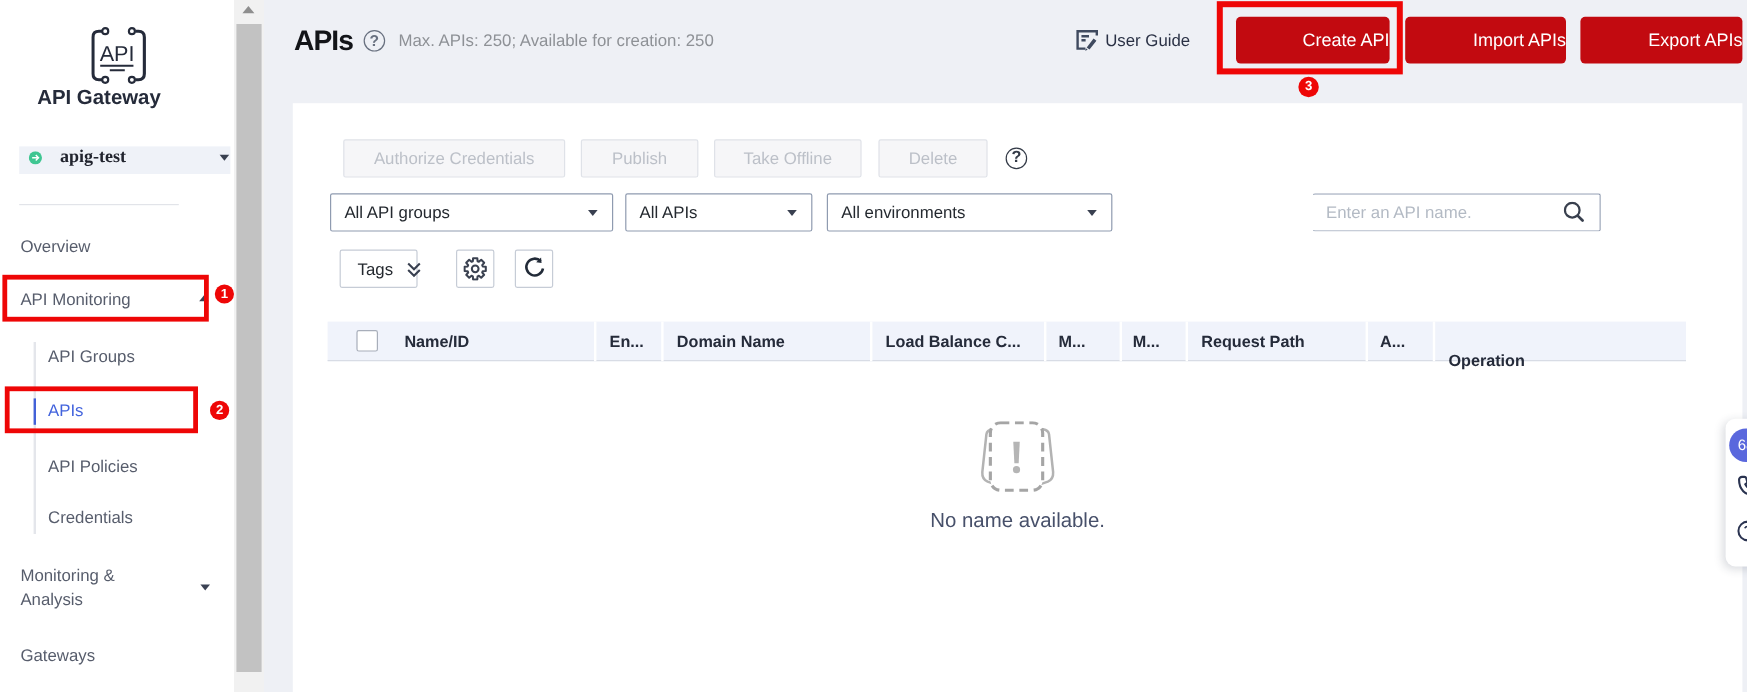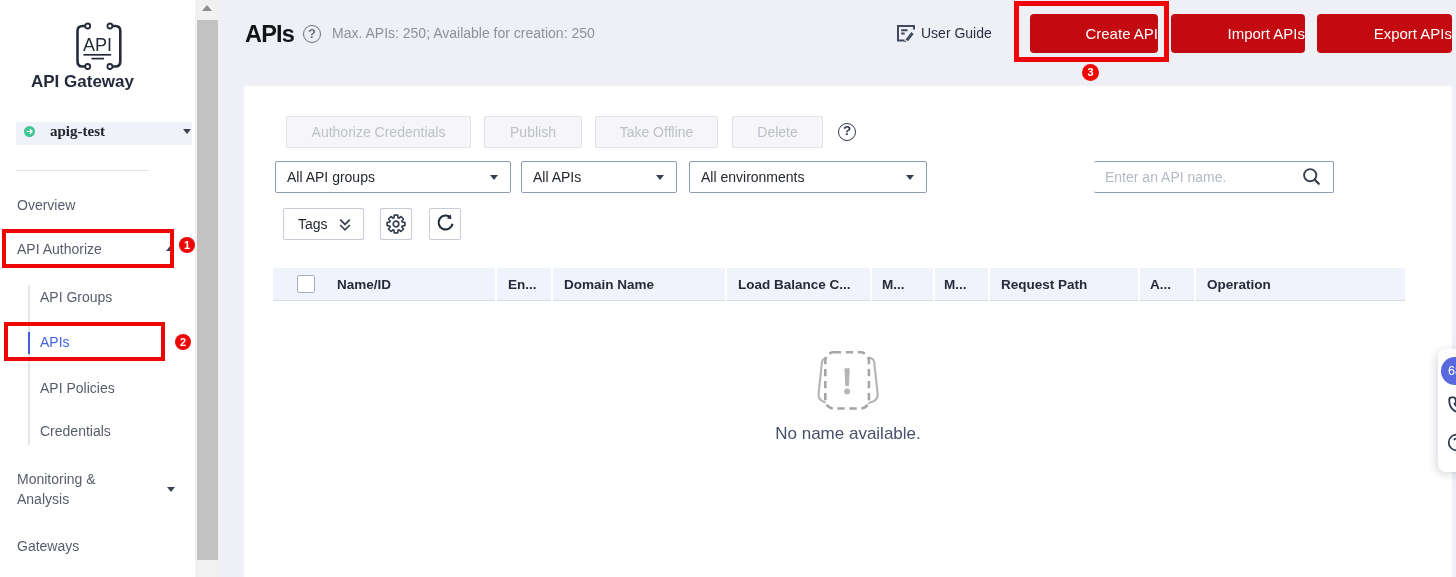--- a/index.html
+++ b/index.html
@@ -49,21 +49,21 @@
   <div class="abs" style="left:16px;top:122px;width:176px;height:23px;background:#eff2f8;"></div>
   <svg class="abs" style="left:24px;top:126px;" width="11" height="11" viewBox="0 0 11 11">
     <circle cx="5.5" cy="5.5" r="5.5" fill="#3fc692"></circle>
     <path d="M2.8 5.5 H8 M5.8 3.2 L8.1 5.5 L5.8 7.8" stroke="#fff" stroke-width="1.2" fill="none"></path>
   </svg>
   <div class="abs" style="left:50px;top:124px;height:15px;line-height:15px;font-family:'Liberation Serif',serif;font-weight:bold;font-size:15px;color:#21242e;">apig-test</div>
   <div class="caret" style="left:182.5px;top:129px;"></div>
   <div class="abs" style="left:16px;top:170px;width:133px;height:1px;background:#e2e4e9;"></div>
 
   <div class="abs nav" style="left:17px;top:195px;">Overview</div>
-  <div class="abs nav" style="left:17px;top:239px;">API Authorize</div>
+  <div class="abs nav" style="left:17px;top:239px;">API Monitoring</div>
   <div class="abs" style="left:166px;top:246px;width:0;height:0;border-left:4.5px solid transparent;border-right:4.5px solid transparent;border-bottom:5.5px solid #3b4254;"></div>
   <div class="abs" style="left:28px;top:285px;width:2px;height:160px;background:#e4e6eb;"></div>
   <div class="abs nav" style="left:40px;top:287px;">API Groups</div>
   <div class="abs" style="left:28px;top:332px;width:2px;height:22px;background:#4361d8;"></div>
   <div class="abs nav" style="left:40px;top:332px;color:#4263dd;">APIs</div>
   <div class="abs nav" style="left:40px;top:378px;">API Policies</div>
   <div class="abs nav" style="left:40px;top:421px;">Credentials</div>
   <div class="abs nav" style="left:17px;top:469px;width:120px;">Monitoring &amp; Analysis</div>
   <div class="caret" style="left:167px;top:487px;border-top-color:#3b4254;"></div>
   <div class="abs nav" style="left:17px;top:536px;">Gateways</div>
@@ -109,21 +109,21 @@
   <div class="dd" style="left:31px;width:236px;">All API groups<div class="caret" style="right:12px;top:13px;"></div></div>
   <div class="dd" style="left:277px;width:156px;">All APIs<div class="caret" style="right:12px;top:13px;"></div></div>
   <div class="dd" style="left:445px;width:238px;">All environments<div class="caret" style="right:12px;top:13px;"></div></div>
   <div class="dd" style="left:850px;width:240px;color:#b3bac4;border-left:none;">Enter an API name.
     <svg class="abs" style="right:11px;top:6px;" width="19" height="19" viewBox="0 0 19 19">
       <circle cx="7.2" cy="7.2" r="6.1" fill="none" stroke="#39404e" stroke-width="1.9"></circle>
       <line x1="11.9" y1="11.9" x2="15.8" y2="15.8" stroke="#39404e" stroke-width="2.3" stroke-linecap="round"></line>
     </svg>
   </div>
 
-  <div class="tbtn" style="left:39px;width:81px;padding-left:47px;">
+  <div class="tbtn" style="left:39px;width:65px;padding-left:47px;">
     <div class="abs" style="left:14px;top:0;height:30px;line-height:30px;font-size:14px;color:#24292f;">Tags</div>
     <svg class="abs" style="left:54px;top:9px;" width="14" height="14" viewBox="0 0 13 13">
       <path d="M2 1.5 L6.5 6 L11 1.5 M2 6.5 L6.5 11 L11 6.5" fill="none" stroke="#394050" stroke-width="1.6"></path>
     </svg>
   </div>
   <div class="tbtn" style="left:136px;width:32px;">
     <svg class="abs" style="left:5px;top:5px;" width="20" height="20" viewBox="0 0 20 20">
       <g fill="none" stroke="#3a4150" stroke-width="1.7">
         <circle cx="10" cy="10" r="2.8"></circle>
         <path stroke-linejoin="round" d="M8.24 1.17 L11.76 1.17 L11.96 3.70 L13.07 4.16 L15.00 2.52 L17.48 5.00 L15.84 6.93 L16.30 8.04 L18.83 8.24 L18.83 11.76 L16.30 11.96 L15.84 13.07 L17.48 15.00 L15.00 17.48 L13.07 15.84 L11.96 16.30 L11.76 18.83 L8.24 18.83 L8.04 16.30 L6.93 15.84 L5.00 17.48 L2.52 15.00 L4.16 13.07 L3.70 11.96 L1.17 11.76 L1.17 8.24 L3.70 8.04 L4.16 6.93 L2.52 5.00 L5.00 2.52 L6.93 4.16 L8.04 3.70 Z"></path>
@@ -148,21 +148,21 @@
     <div class="th" style="left:465px;">Load Balance C...</div>
     <div class="sep" style="left:597px;"></div>
     <div class="th" style="left:609px;">M...</div>
     <div class="sep" style="left:660px;"></div>
     <div class="th" style="left:671px;">M...</div>
     <div class="sep" style="left:715px;"></div>
     <div class="th" style="left:728px;">Request Path</div>
     <div class="sep" style="left:865px;"></div>
     <div class="th" style="left:877px;">A...</div>
     <div class="sep" style="left:921px;"></div>
-    <div class="th" style="left:934px;">Operation</div>
+    <div class="th" style="left:934px;margin-top:16px;">Operation</div>
   </div>
 
   <svg class="abs" style="left:573px;top:265px;" width="63" height="59" viewBox="0 0 63 59">
     <g fill="none" stroke="#b3b3b3" stroke-width="2.1" stroke-linecap="round" stroke-linejoin="round">
       <path d="M10 6.8 Q5.5 7.6 5 11 L1.6 42.5 Q1.2 48.3 6 50.4 L12.5 52.6"></path>
       <path d="M52.2 6.8 Q56.7 7.6 57.2 11 L60.6 42.5 Q61 48.3 56.2 50.4 L49.7 52.6"></path>
     </g>
     <rect x="8.3" y="1.3" width="43.6" height="56.2" rx="8.5" fill="#fff" stroke="#a5a5a5" stroke-width="2.6" stroke-dasharray="7.3 4.7"></rect>
     <path d="M27.4 17.2 L32.8 17.2 L31.9 35 L28.3 35 Z" fill="#b5b5b5"></path>
     <circle cx="30.1" cy="40.4" r="3" fill="#b5b5b5"></circle>

